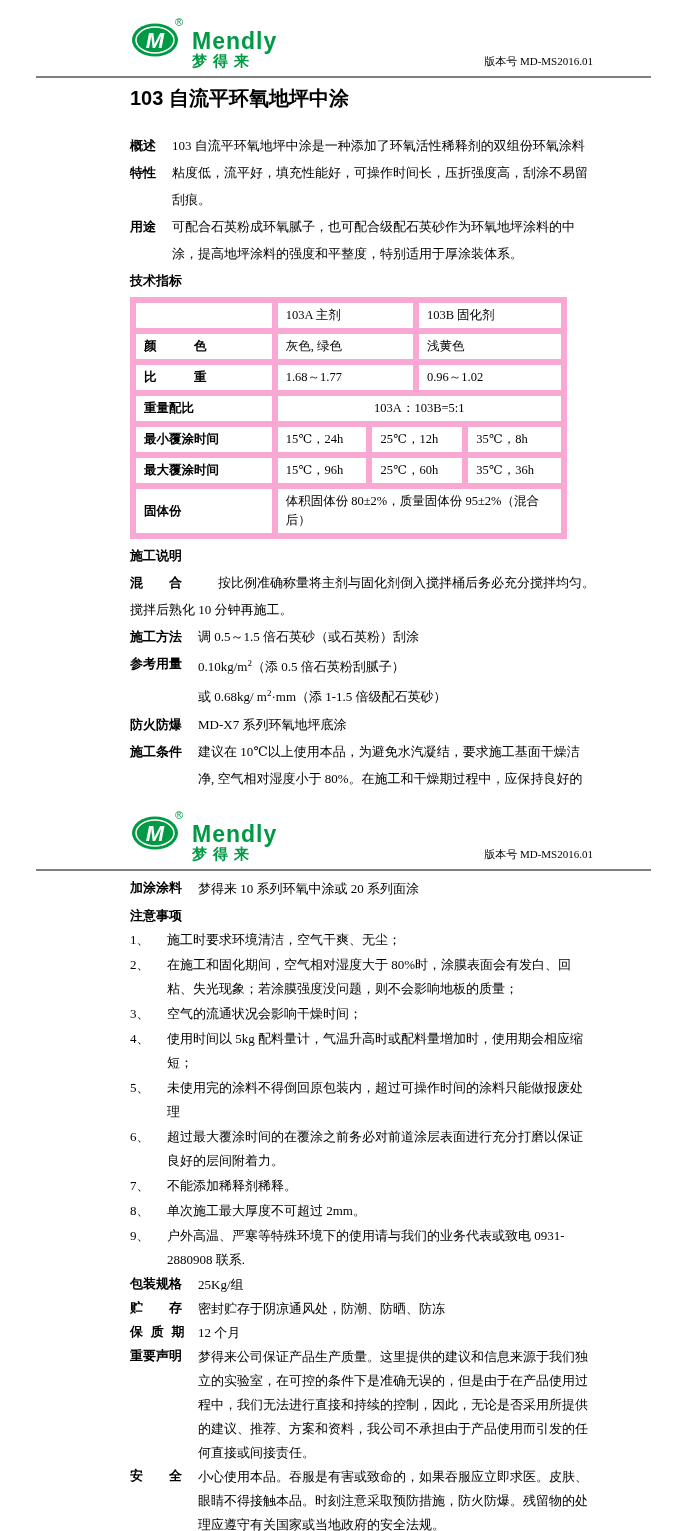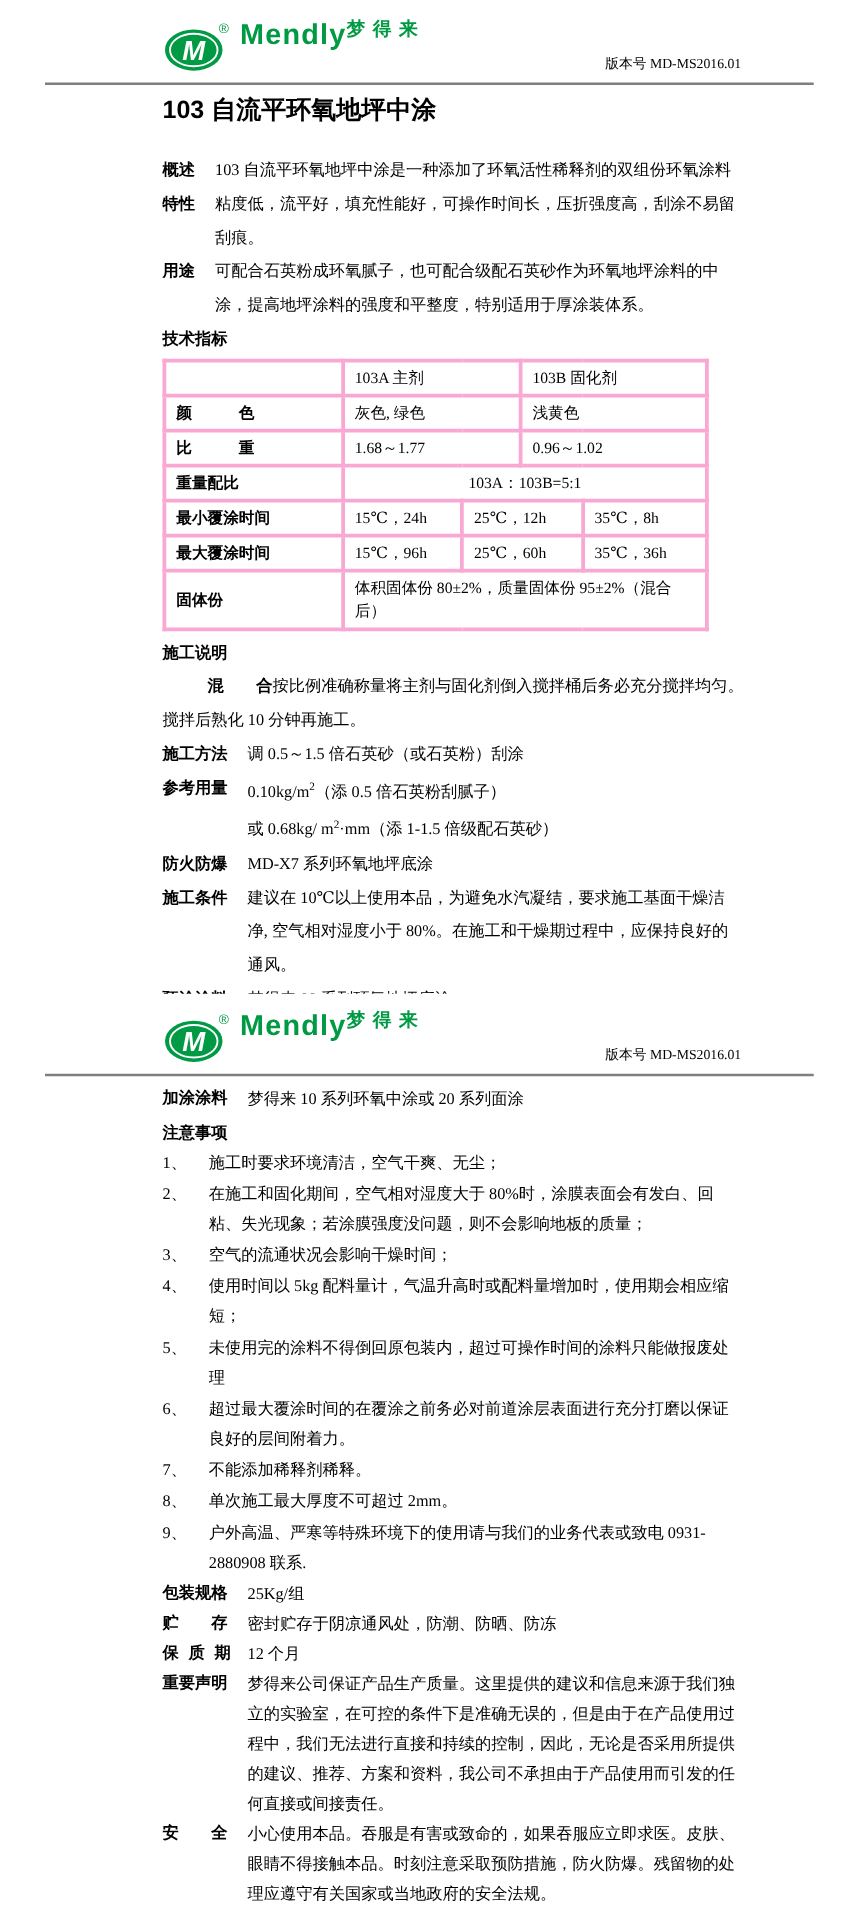--- a/index.html
+++ b/index.html
@@ -11,48 +11,48 @@
   .page1{height:795px;box-sizing:border-box;overflow:hidden;}
   
   .page-header{
     margin:0 36px;padding:14px 58px 6px 94px;
     border-bottom:2px solid #7f7f7f;
     display:flex;justify-content:space-between;align-items:flex-end;
   }
   .page2 .page-header{padding-top:12px;}
   .brand{display:flex;align-items:flex-start;}
   .brand svg{display:block;}
-  .brand-text{display:flex;flex-direction:row;margin-left:4px;margin-top:2px;}
+  .brand-text{display:flex;flex-direction:column;margin-left:4px;margin-top:16px;}
   .brand-en{
     font-family:"Liberation Sans","DejaVu Sans",sans-serif;
     font-weight:bold;font-size:23px;line-height:22px;color:#009944;letter-spacing:1px;
   }
   .brand-cn{
-    font-family:Liberation Mono, monospace;
+    font-family:Liberation Serif, serif;
     font-weight:bold;font-size:15px;line-height:18px;color:#009944;letter-spacing:6px;
   }
   .version{font-size:11px;line-height:14px;padding-bottom:2px;white-space:nowrap;}
   
   .content{margin:0 95px 0 130px;}
   .doc-title{
     font-family:"Liberation Sans","DejaVu Sans",sans-serif;
     font-weight:bold;font-size:20px;line-height:26px;margin:7px 0 21px 0;
   }
   .row{display:flex;font-size:13px;line-height:27px;}
   .row .lbl{font-weight:bold;flex:0 0 42px;white-space:nowrap;}
   .row .lbl-w{flex:0 0 68px;}
-  .row .lbl-mix{flex:0 0 88px;text-align:right;}
+  .row .lbl-mix{flex:0 0 88px;}
   .row .val{flex:1;}
   .nowrap{white-space:nowrap;}
   .plain-line{font-size:13px;line-height:27px;}
   .sec-h{font-weight:bold;font-size:13px;line-height:27px;}
   sup{font-size:9px;}
   
   table.spec{border-collapse:collapse;width:437px;margin:3px 0 3px 0;font-size:12.5px;}
-  table.spec td{border:3px solid #f9a8d4;padding:3px 8px;height:19px;line-height:19px;vertical-align:middle;}
+  table.spec td{border:6px solid #f9a8d4;padding:3px 8px;height:19px;line-height:19px;vertical-align:middle;}
   table.spec td.c{text-align:center;}
   table.spec td.b{font-weight:bold;}
   
   .p2row{display:flex;font-size:13px;line-height:24px;}
   .p2row .lbl{font-weight:bold;flex:0 0 68px;white-space:nowrap;font-family:Liberation Mono, monospace;}
   .p2row .val{flex:1;}
   .p2 .sec-h{line-height:25px;}
   .note{display:flex;font-size:13px;line-height:24px;margin-bottom:1px;}
   .note .num{flex:0 0 37px;}
   .note .txt{flex:1;}

